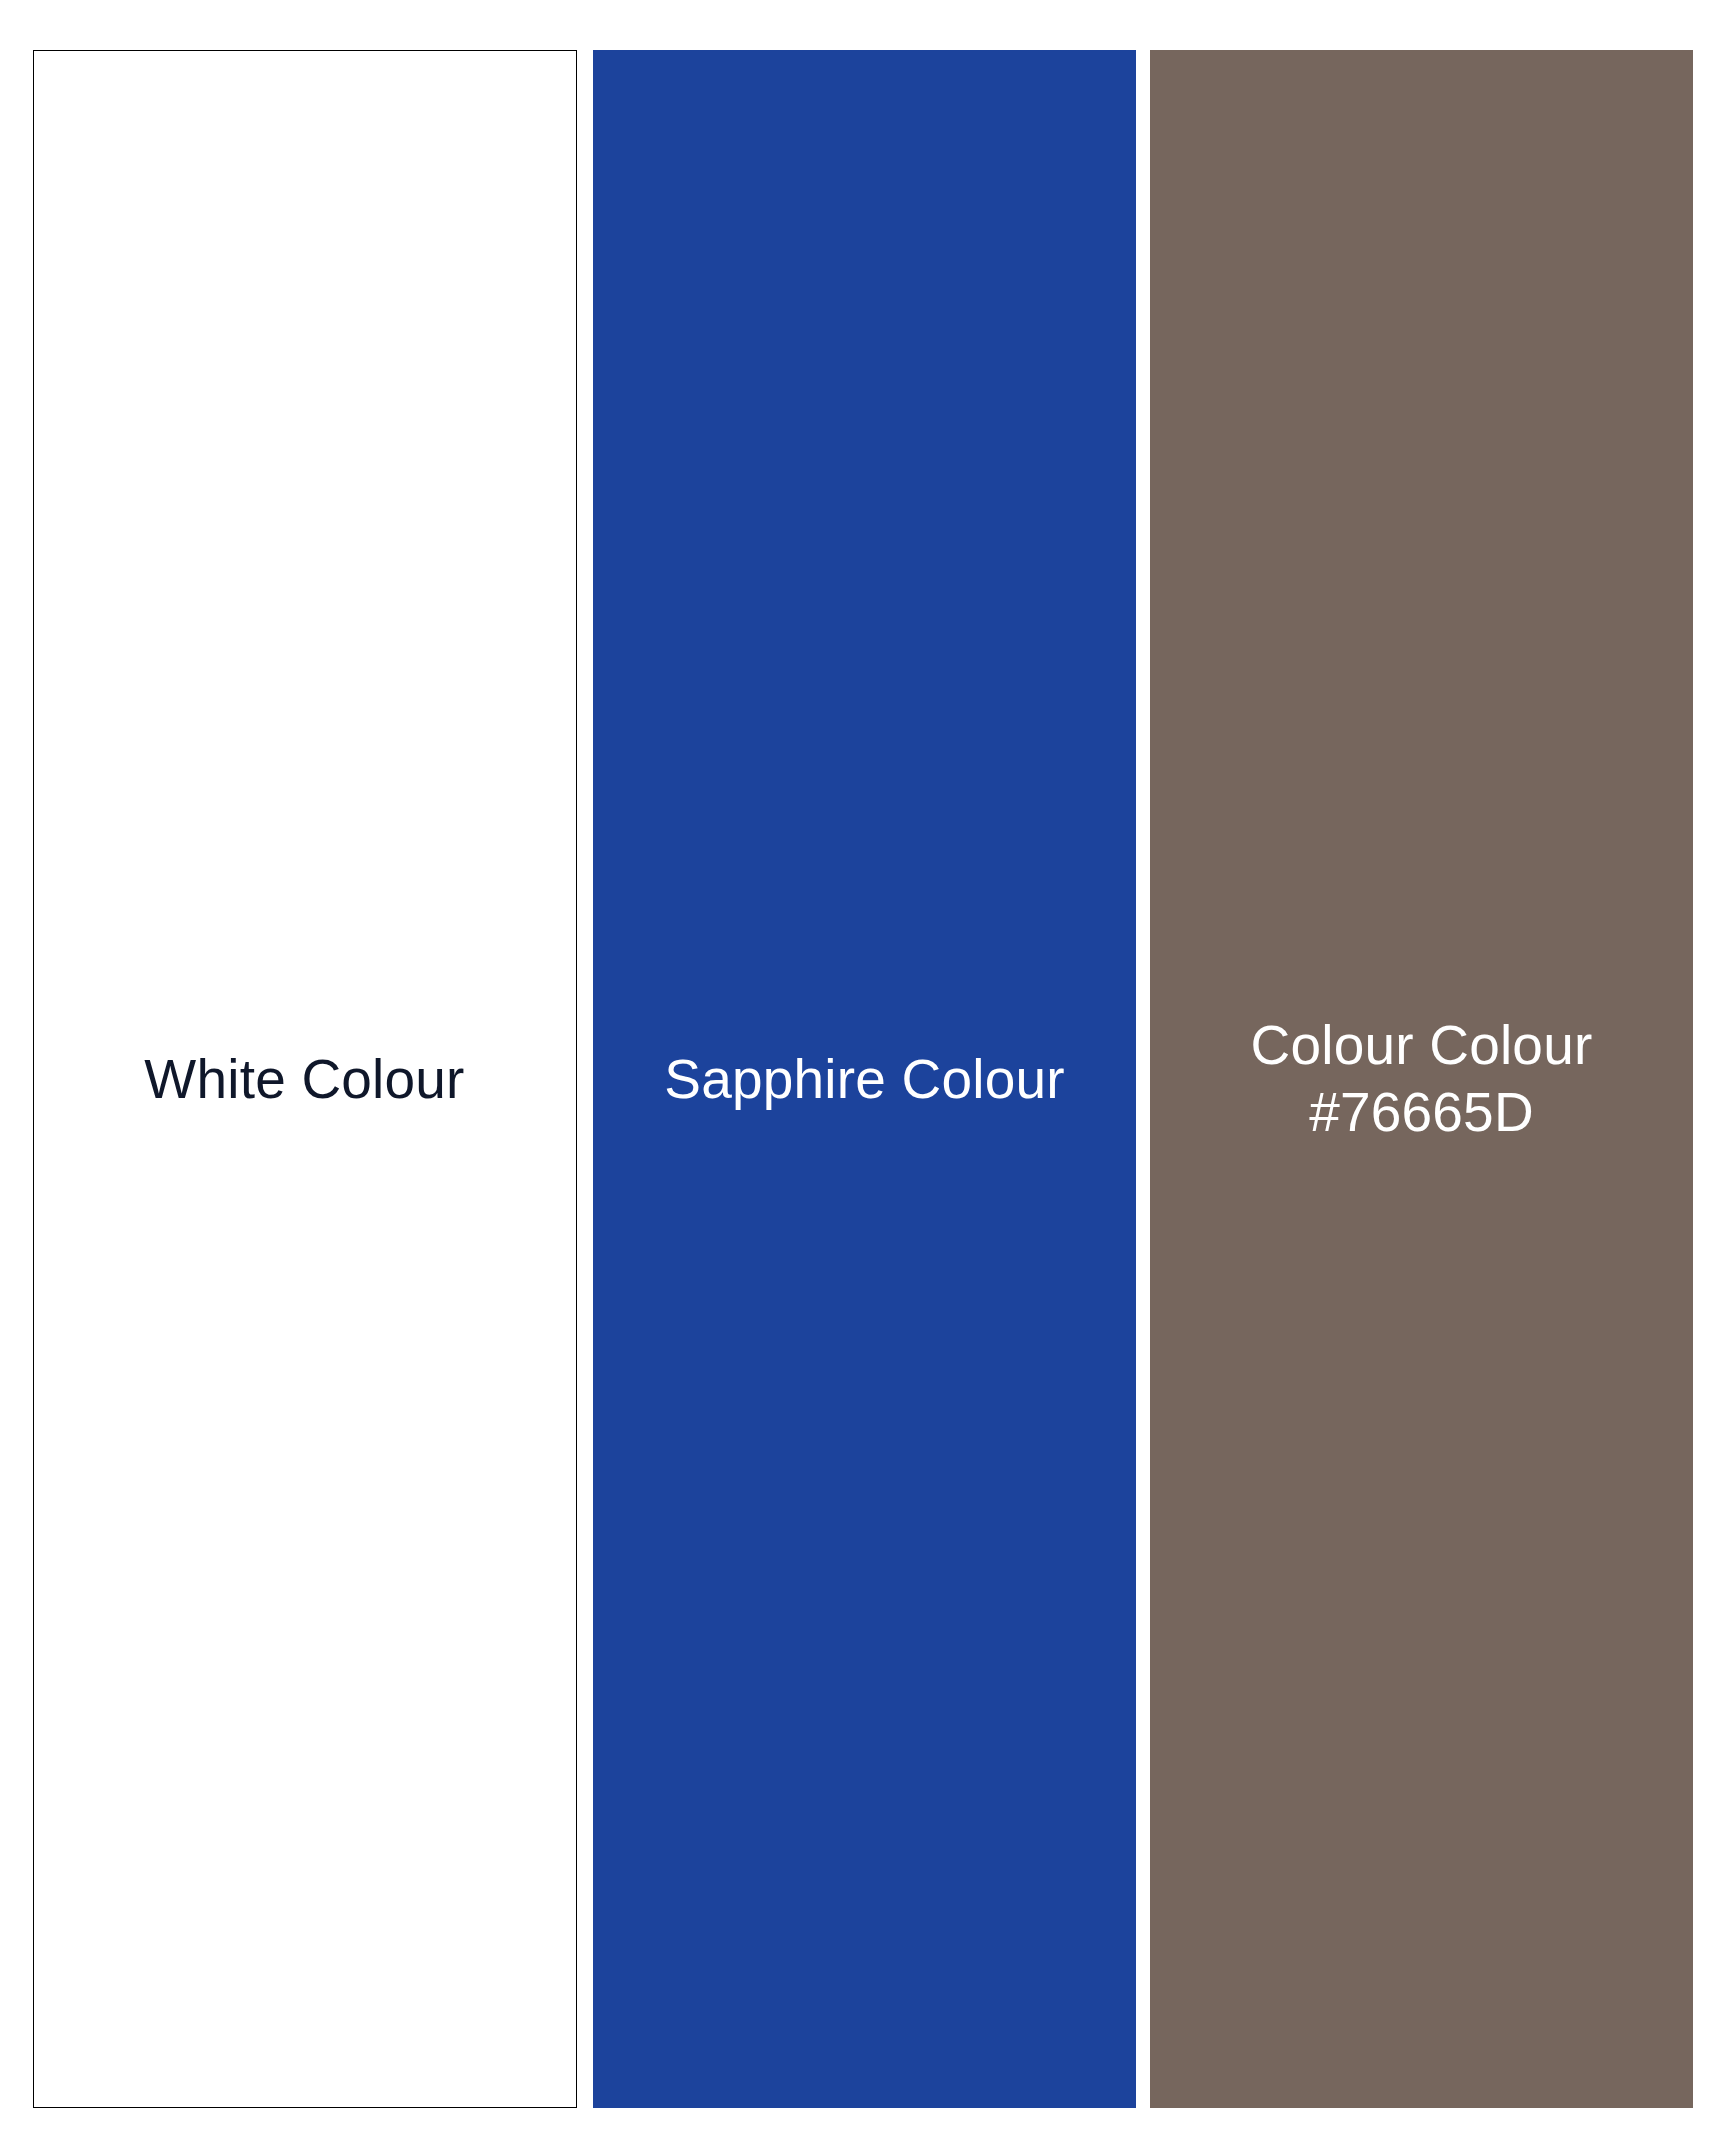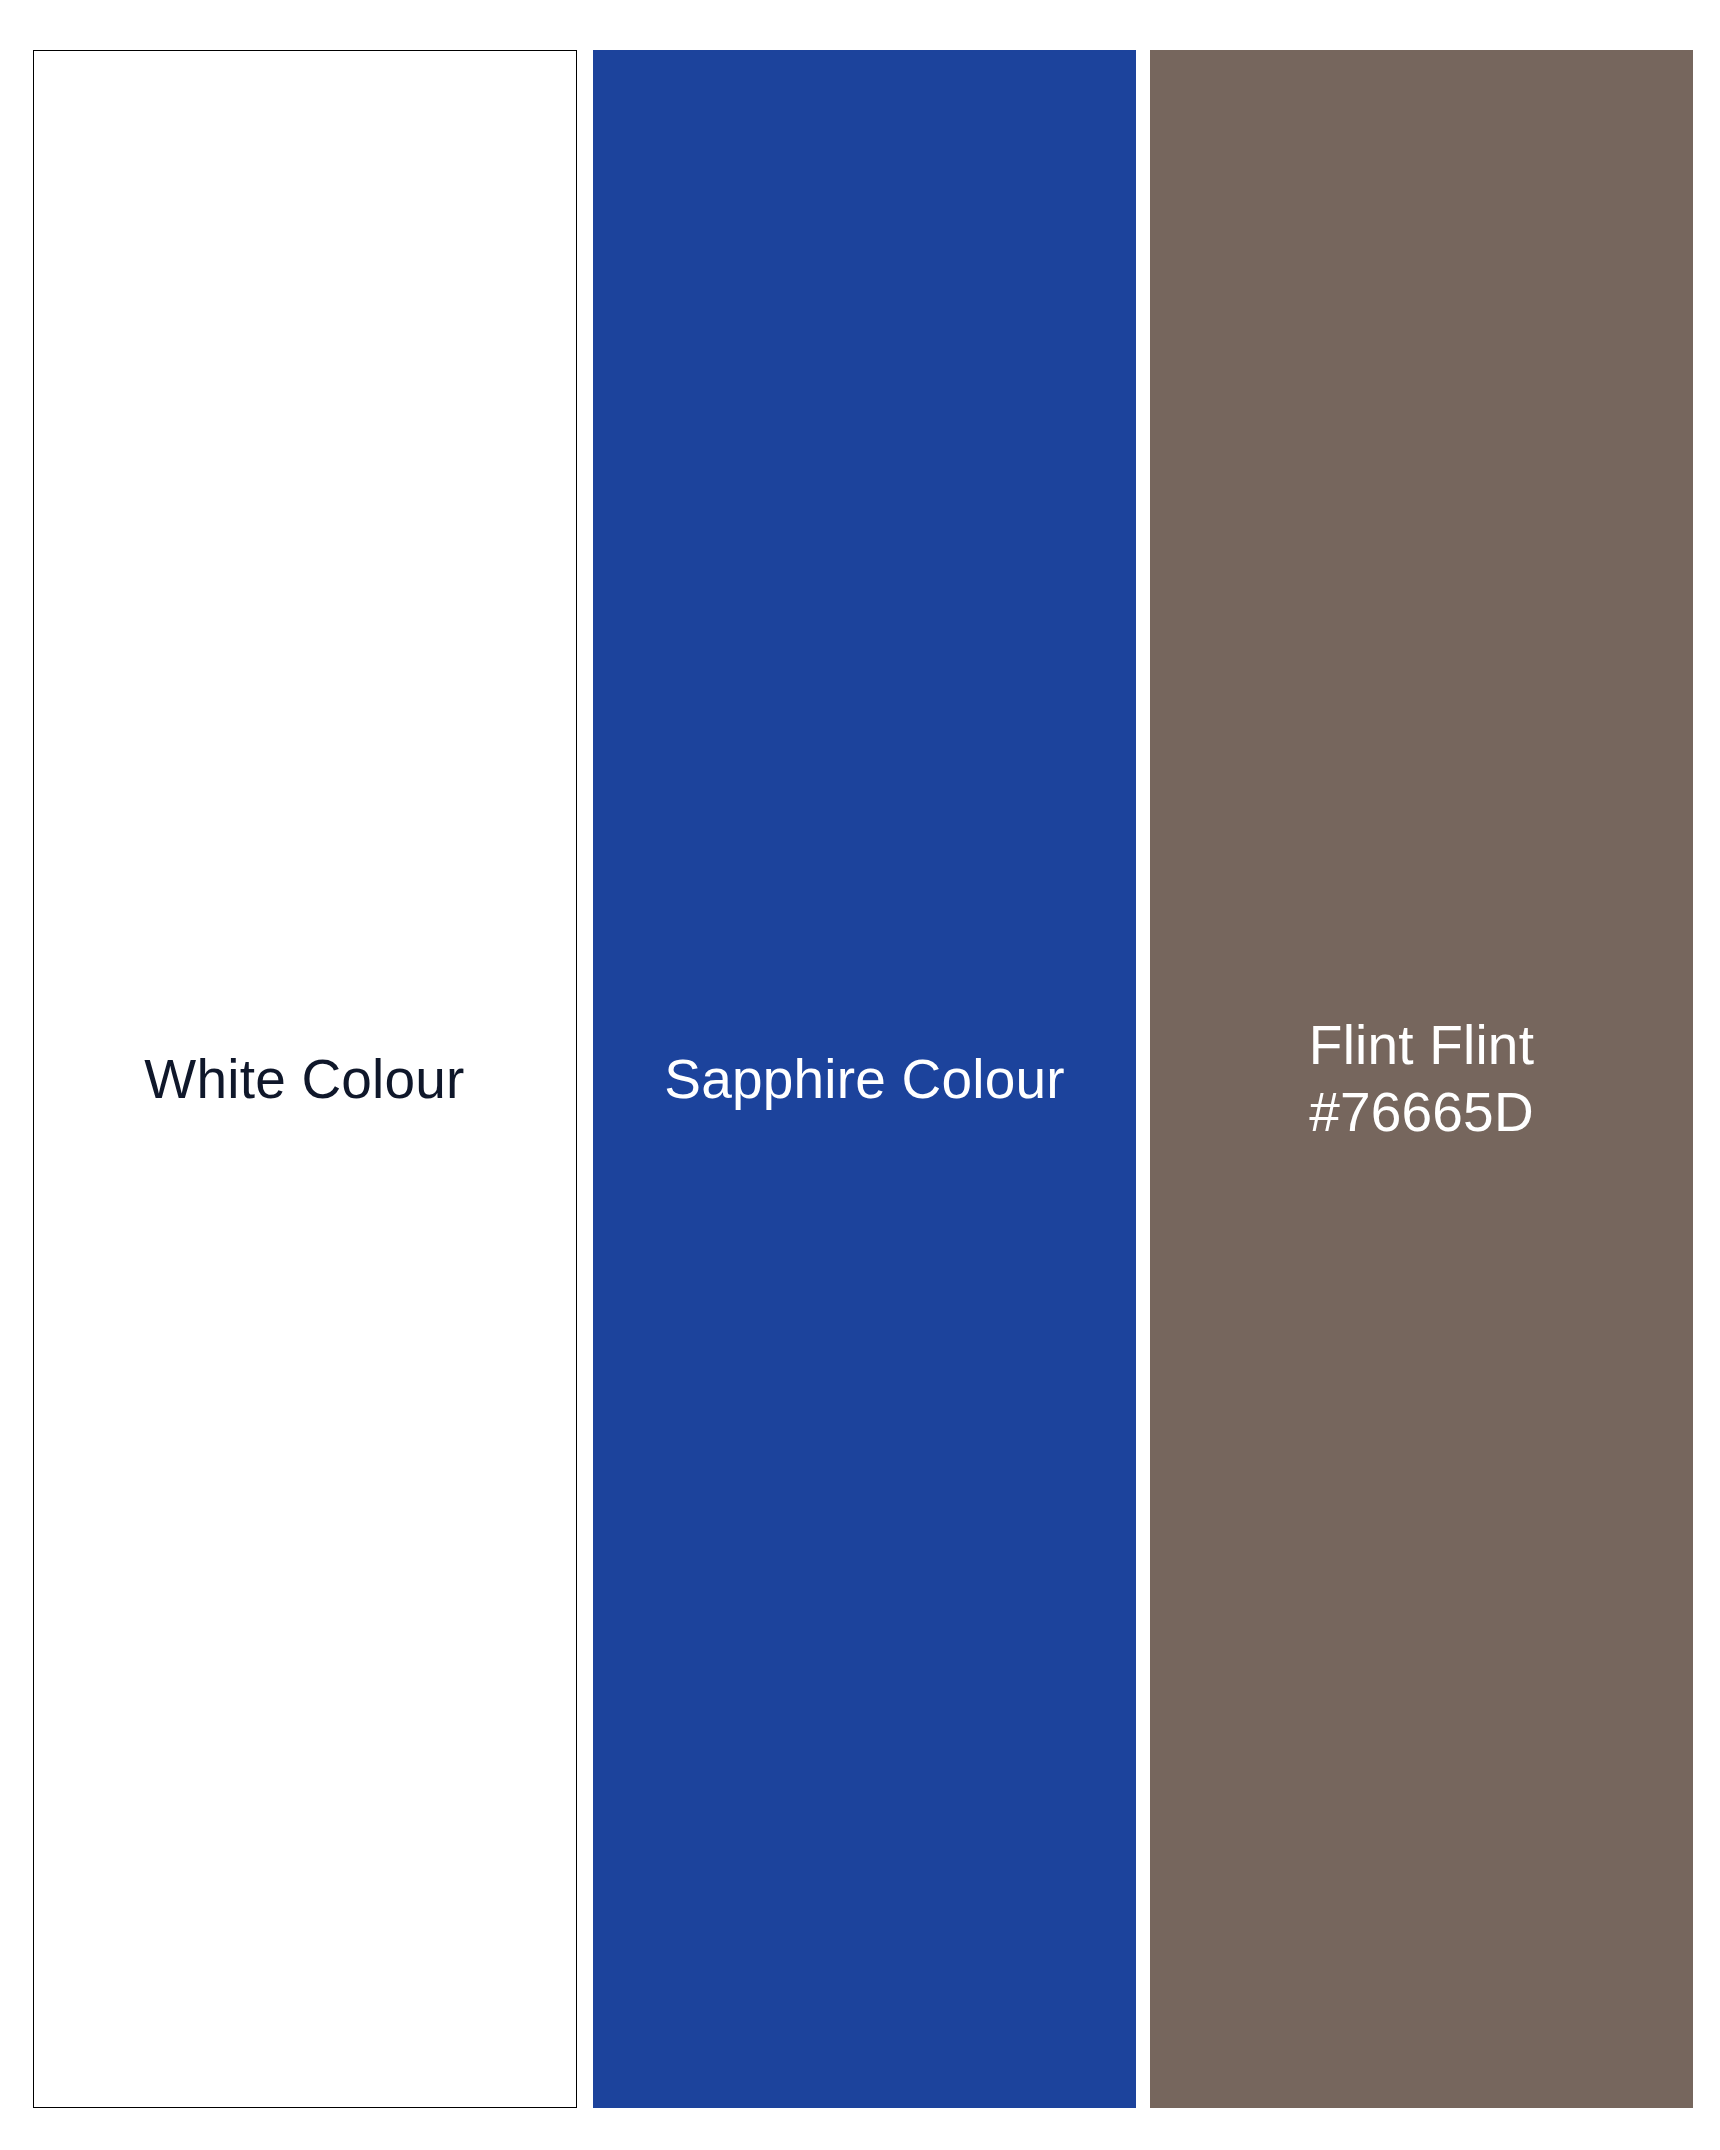--- a/index.html
+++ b/index.html
@@ -81,19 +81,19 @@
   </div>
 
   <div class="swatch swatch-sapphire" style="background: rgb(28, 67, 156); justify-content: center;">
     <div class="swatch-label label-light" style="color: rgb(255, 255, 255);">
       <span class="swatch-name">Sapphire Colour</span>
     </div>
   </div>
 
   <div class="swatch swatch-flint" style="background: rgb(118, 102, 93);">
     <div class="swatch-label label-light" style="color: rgb(255, 255, 255);">
-      <span class="swatch-name">Flint Flint</span>
+      <span class="swatch-name">Colour Colour</span>
       <span class="swatch-hex">#76665D</span>
     </div>
   </div>
 
 </div>
 
 
 </body></html>

